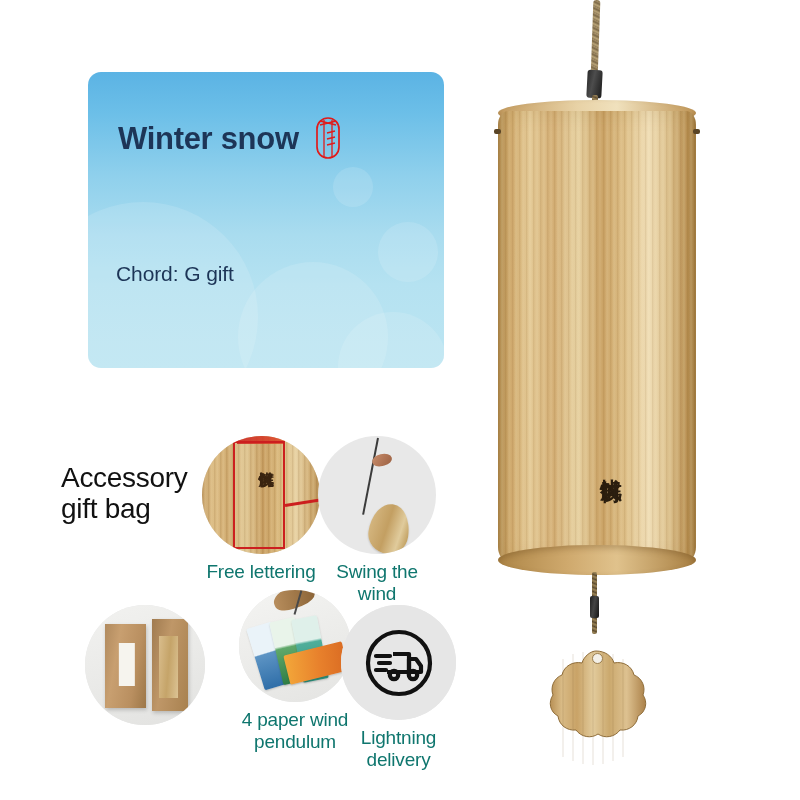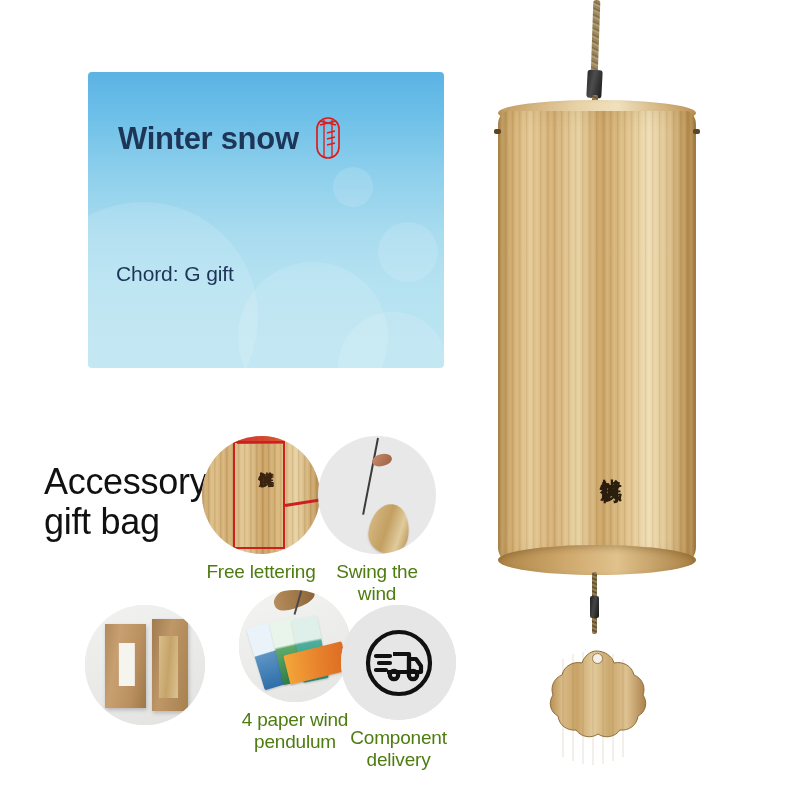--- a/index.html
+++ b/index.html
@@ -16,21 +16,21 @@
     -webkit-font-smoothing: antialiased;
   }
 
   
   .info-card {
     position: absolute;
     left: 88px;
     top: 72px;
     width: 356px;
     height: 296px;
-    border-radius: 4px;
+    border-radius: 13px;
     background: linear-gradient(to bottom,
         #5bb3e4 0%,
         #6cbfe8 14%,
         #8fd0ec 35%,
         #a9dcef 55%,
         #b5e2f1 72%,
         #bce5f2 100%);
     overflow: hidden;
   }
   .info-card .bubble {
@@ -82,39 +82,39 @@
     font-size: 21px;
     letter-spacing: -0.1px;
     white-space: nowrap;
   }
   .card-line-1 { top: 190px; }
   .card-line-2 { top: 226px; }
 
   
   .accessory-heading {
     position: absolute;
-    left: 44px;
+    left: 61px;
     top: 462px;
-    font-size: 36px;
+    font-size: 28px;
     color: #111111;
     line-height: 1.12;
     letter-spacing: -0.3px;
   }
 
   .acc-item { position: absolute; }
   .acc-circle {
     border-radius: 50%;
     overflow: hidden;
     position: relative;
     background: #e6e6e6;
   }
   .acc-label {
     text-align: center;
     font-size: 19px;
-    color: #4d7c0f;
+    color: #0f766e;
     line-height: 1.16;
     margin-top: 7px;
     letter-spacing: -0.2px;
     white-space: pre-line;
   }
 
   
   .bamboo-grain {
     position: absolute;
     inset: 0;
@@ -480,21 +480,21 @@
       <svg viewBox="0 0 72 72" fill="none" stroke="#111" stroke-width="4.2">
         <circle cx="36" cy="36" r="31"></circle>
         <path d="M30 27 h16 v18 h-22" stroke-width="4.2" stroke-linejoin="round"></path>
         <path d="M46 32 h7 l5 7 v6 h-12 z" stroke-width="4.2" stroke-linejoin="round"></path>
         <circle cx="31" cy="48" r="4.2"></circle>
         <circle cx="50" cy="48" r="4.2"></circle>
         <path d="M13 29 h14 M16 36 h11 M13 43 h10" stroke-width="4.2" stroke-linecap="round"></path>
       </svg>
     </span>
   </div>
-  <div class="acc-label">Component delivery</div>
+  <div class="acc-label">Lightning delivery</div>
 </div>
 
 <div class="product">
   <div class="rope-top"></div>
   <div class="clasp"></div>
   <div class="clasp-tail"></div>
 
   <div class="tube-top-cap"></div>
   <div class="tube"></div>
   <div class="tube-bot-cap"></div>

